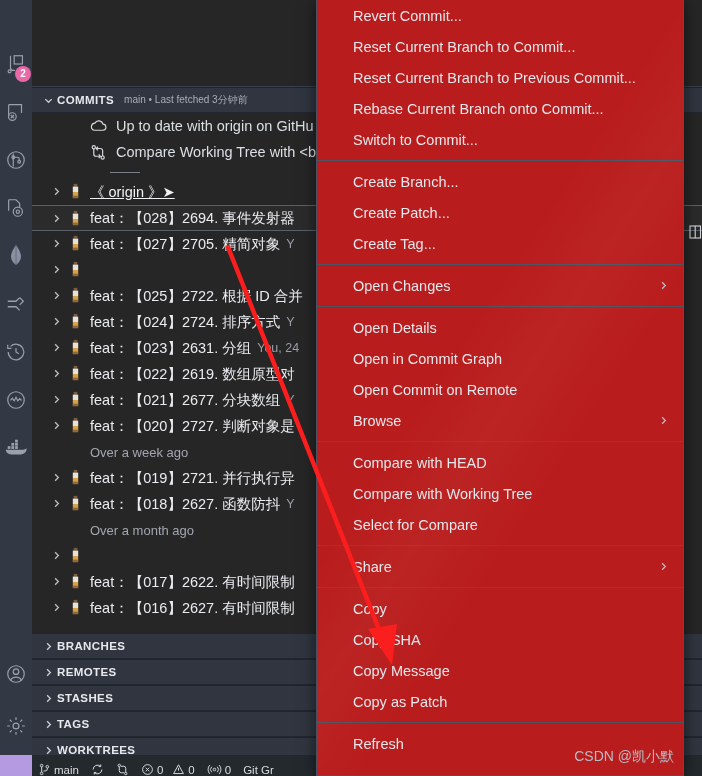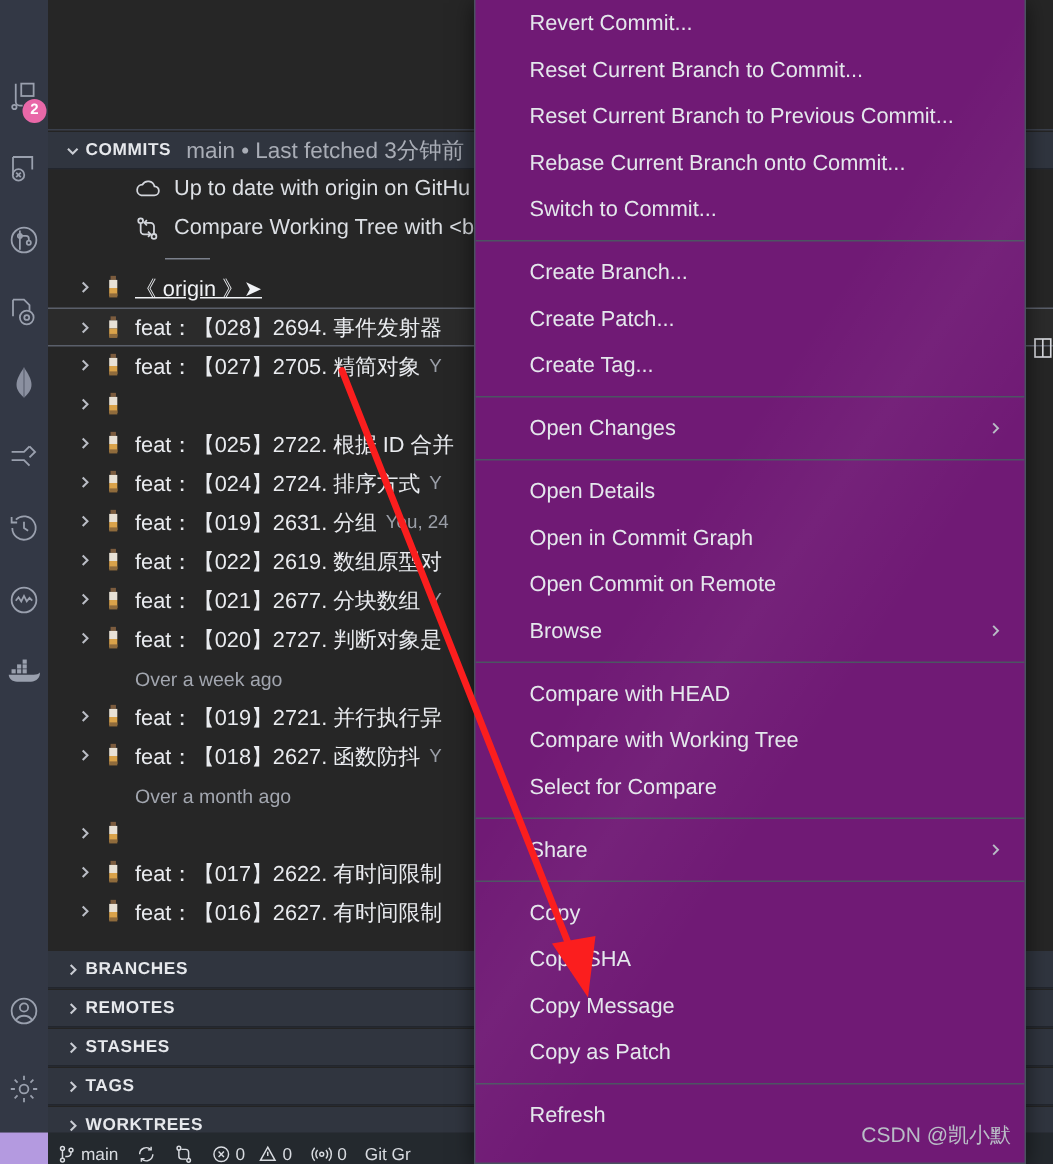--- a/index.html
+++ b/index.html
@@ -72,21 +72,21 @@
     display: flex; align-items: center; justify-content: center;
     color: #c9ccd3;
     flex: 0 0 auto;
   }
   .section-hdr .sect-title {
     font-size: 11.5px; font-weight: bold; letter-spacing: .4px;
     color: #e6e8ec;
     margin-left: 1px;
   }
   .section-hdr .sect-sub {
-    font-size: 15px; color: #a9adb6;
+    font-size: 10px; color: #a9adb6;
     margin-left: 10px;
     white-space: nowrap;
   }
 
   #commits-hdr { top: 88px; }
 
   
   .commit-list {
     position: absolute;
     left: 0; top: 113px;
@@ -177,21 +177,21 @@
     white-space: nowrap;
   }
   .sb-item svg { display: block; }
 
   
   .ctxmenu {
     position: absolute;
     left: 316px; top: 0;
     width: 368px;
     height: 776px;
-    background: #701a75;
+    background: #b91c1c;
     border: 1px solid #4a5160;
     border-top: none;
     box-shadow: 0 2px 14px rgba(0,0,0,.55);
     z-index: 20;
     overflow: hidden;
   }
   .ctxmenu::after {
     
     content: "";
     position: absolute; inset: 0;
@@ -483,21 +483,21 @@
               <svg width="11" height="11" viewBox="0 0 12 12" fill="none" stroke="#b9bcc4" stroke-width="1.5">
                 <path d="M4.5 2.5L8 6l-3.5 3.5"></path>
               </svg>
             </span>
             <span class="avatar"><svg width="15" height="18" viewBox="0 0 16 20">
                 <rect x="6" y="1" width="4" height="3" fill="#7c5c3e"></rect>
                 <rect x="5" y="4" width="6" height="6" fill="#e8e1d6"></rect>
                 <rect x="5" y="10" width="6" height="6" fill="#d9a24a"></rect>
                 <rect x="5" y="14" width="6" height="3" fill="#8f6b3c"></rect>
               </svg></span>
-            <span class="ctext">feat：【019】2631. 分组</span>
+            <span class="ctext">feat：【023】2631. 分组</span>
             <span class="cmeta">You, 24</span>
           </div>
           <div class="commit-row">
             <span class="row-chev">
               <svg width="11" height="11" viewBox="0 0 12 12" fill="none" stroke="#b9bcc4" stroke-width="1.5">
                 <path d="M4.5 2.5L8 6l-3.5 3.5"></path>
               </svg>
             </span>
             <span class="avatar"><svg width="15" height="18" viewBox="0 0 16 20">
                 <rect x="6" y="1" width="4" height="3" fill="#7c5c3e"></rect>

